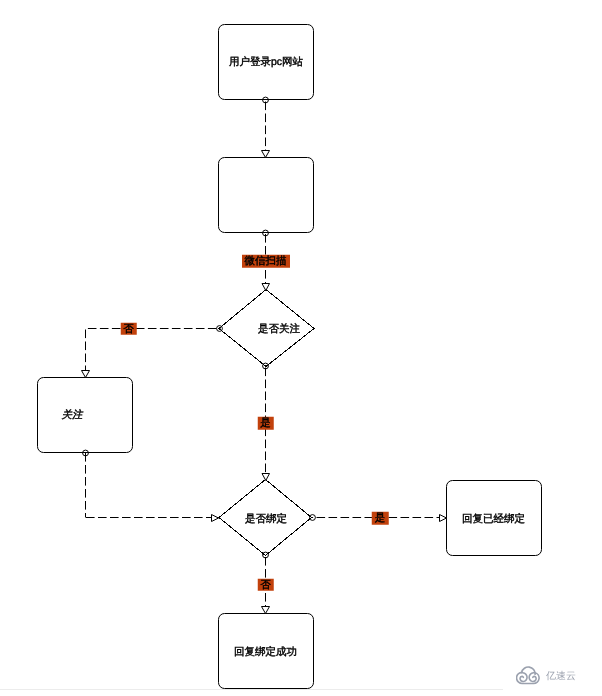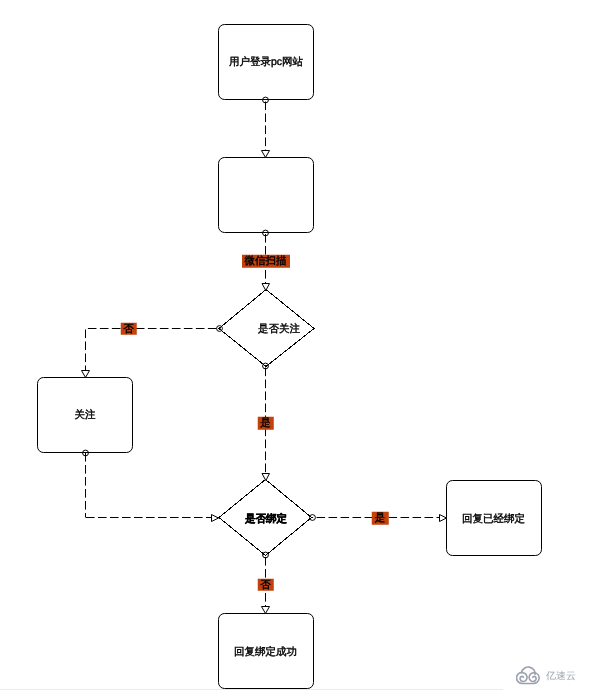--- a/index.html
+++ b/index.html
@@ -65,22 +65,22 @@
       <polygon points="211.5,514.5 211.5,521.5 218.5,518"></polygon>
       <polygon points="439.5,514.5 439.5,521.5 446.5,518"></polygon>
       <polygon points="261.5,606.5 269.5,606.5 265.5,613.5"></polygon>
     </g>
 
   </g>
 </svg>
 
 <div class="node-text" style="left:266px;top:61.5px;width:90px;">用户登录pc网站</div>
 <div class="node-text" style="left:267px;top:329px;width:90px;margin-left:12px;">是否关注</div>
-<div class="node-text" style="left:85px;top:414.5px;width:90px;">关注</div>
-<div class="node-text" style="left:266px;top:519px;width:90px;font-weight:bold;">是否绑定</div>
+<div class="node-text" style="left:72px;top:414.5px;width:90px;font-style:italic;">关注</div>
+<div class="node-text" style="left:266px;top:519px;width:90px;">是否绑定</div>
 <div class="node-text" style="left:493.5px;top:519px;width:90px;">回复已经绑定</div>
 <div class="node-text" style="left:265.5px;top:652px;width:90px;">回复绑定成功</div>
 
 <div class="edge-label" style="left:265.5px;top:261px;">微信扫描</div>
 <div class="edge-label" style="left:128.5px;top:328.5px;">否</div>
 <div class="edge-label" style="left:265.5px;top:423px;">是</div>
 <div class="edge-label" style="left:380px;top:518px;">是</div>
 <div class="edge-label" style="left:265.5px;top:584.5px;">否</div>
 
 <div class="hr"></div>

